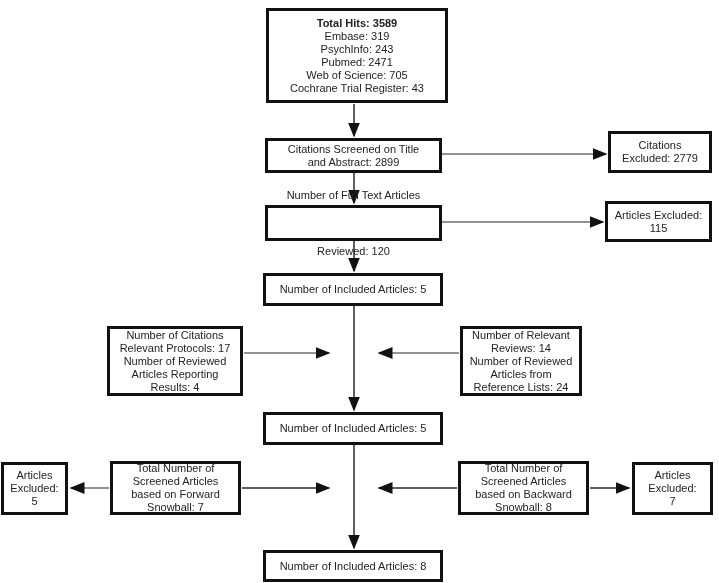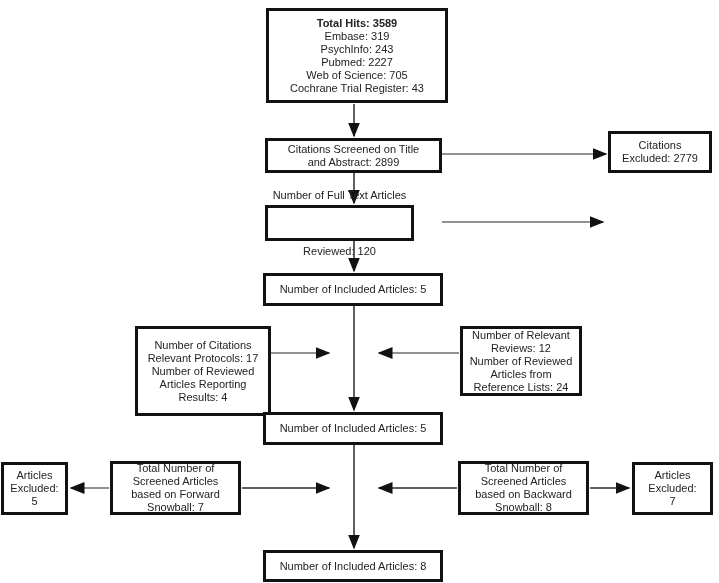--- a/index.html
+++ b/index.html
@@ -29,24 +29,24 @@
     text-align: center;
     font-size: 11px;
     line-height: 13px;
     padding: 8px 2px;
   }
   .node .bold { font-weight: bold; }
   
   #n-total     { left: 266px; top:   8px; width: 182px; height: 95px; }
   #n-screened  { left: 265px; top: 138px; width: 177px; height: 35px; text-align: right; }
   #n-citexcl   { left: 608px; top: 131px; width: 104px; height: 42px; }
-  #n-fulltext  { left: 265px; top: 205px; width: 149px; height: 36px; gap: 43px; }
+  #n-fulltext  { left: 265px; top: 205px; width: 177px; height: 36px; gap: 43px; }
   #n-artexcl115{ left: 605px; top: 201px; width: 107px; height: 41px; }
   #n-incl5a    { left: 263px; top: 273px; width: 180px; height: 33px; }
-  #n-protocols { left: 107px; top: 326px; width: 136px; height: 90px; margin-left: 28px; }
+  #n-protocols { left: 107px; top: 326px; width: 136px; height: 70px; }
   #n-reviews   { left: 460px; top: 326px; width: 122px; height: 70px; }
   #n-incl5b    { left: 263px; top: 412px; width: 180px; height: 33px; }
   #n-excl5     { left:   1px; top: 462px; width:  67px; height: 53px; }
   #n-forward   { left: 110px; top: 461px; width: 131px; height: 54px; }
   #n-backward  { left: 458px; top: 461px; width: 131px; height: 54px; }
   #n-excl7     { left: 632px; top: 462px; width:  81px; height: 53px; }
   #n-incl8     { left: 263px; top: 550px; width: 180px; height: 32px; }
 </style>
 </head>
 <body>
@@ -76,57 +76,61 @@
     <line x1="242" y1="488" x2="329" y2="488" stroke="#2a2a2a" stroke-width="1.5" marker-end="url(#ah)"></line>
     <line x1="457" y1="488" x2="379" y2="488" stroke="#2a2a2a" stroke-width="1.5" marker-end="url(#ah)"></line>
     <line x1="590" y1="488" x2="629" y2="488" stroke="#2a2a2a" stroke-width="1.5" marker-end="url(#ah)"></line>
   </svg>
 
   <div class="node" id="n-total">
     <div class="bold">Total Hits: 3589</div>
     <div>
         <div>Embase: 319</div>
         <div>PsychInfo: 243</div>
-        <div>Pubmed: 2227</div>
+        <div>Pubmed: 2471</div>
         <div>Web of Science: 705</div>
         <div>Cochrane Trial Register: 43</div>
       </div>
   </div>
 
   <div class="node" id="n-screened">
       <div>Citations Screened on Title</div>
       <div>and Abstract: 2899</div>
     </div>
 
   <div class="node" id="n-citexcl">
       <div>Citations</div>
       <div>Excluded: 2779</div>
     </div>
 
   <div class="node" id="n-fulltext">
       <div>Number of Full Text Articles</div>
       <div>Reviewed: 120</div>
     </div>
 
+  <div class="node" id="n-artexcl115">
+      <div>Articles Excluded:</div>
+      <div>115</div>
+    </div>
 
   <div class="node" id="n-incl5a">
       <div>Number of Included Articles: 5</div>
     </div>
 
   <div class="node" id="n-protocols">
       <div>Number of Citations</div>
       <div>Relevant Protocols: 17</div>
       <div>Number of Reviewed</div>
       <div>Articles Reporting</div>
       <div>Results: 4</div>
     </div>
 
   <div class="node" id="n-reviews">
       <div>Number of Relevant</div>
-      <div>Reviews: 12</div>
+      <div>Reviews: 14</div>
       <div>Number of Reviewed</div>
       <div>Articles from</div>
       <div>Reference Lists: 24</div>
     </div>
 
   <div class="node" id="n-incl5b">
       <div>Number of Included Articles: 5</div>
     </div>
 
   <div class="node" id="n-excl5">

